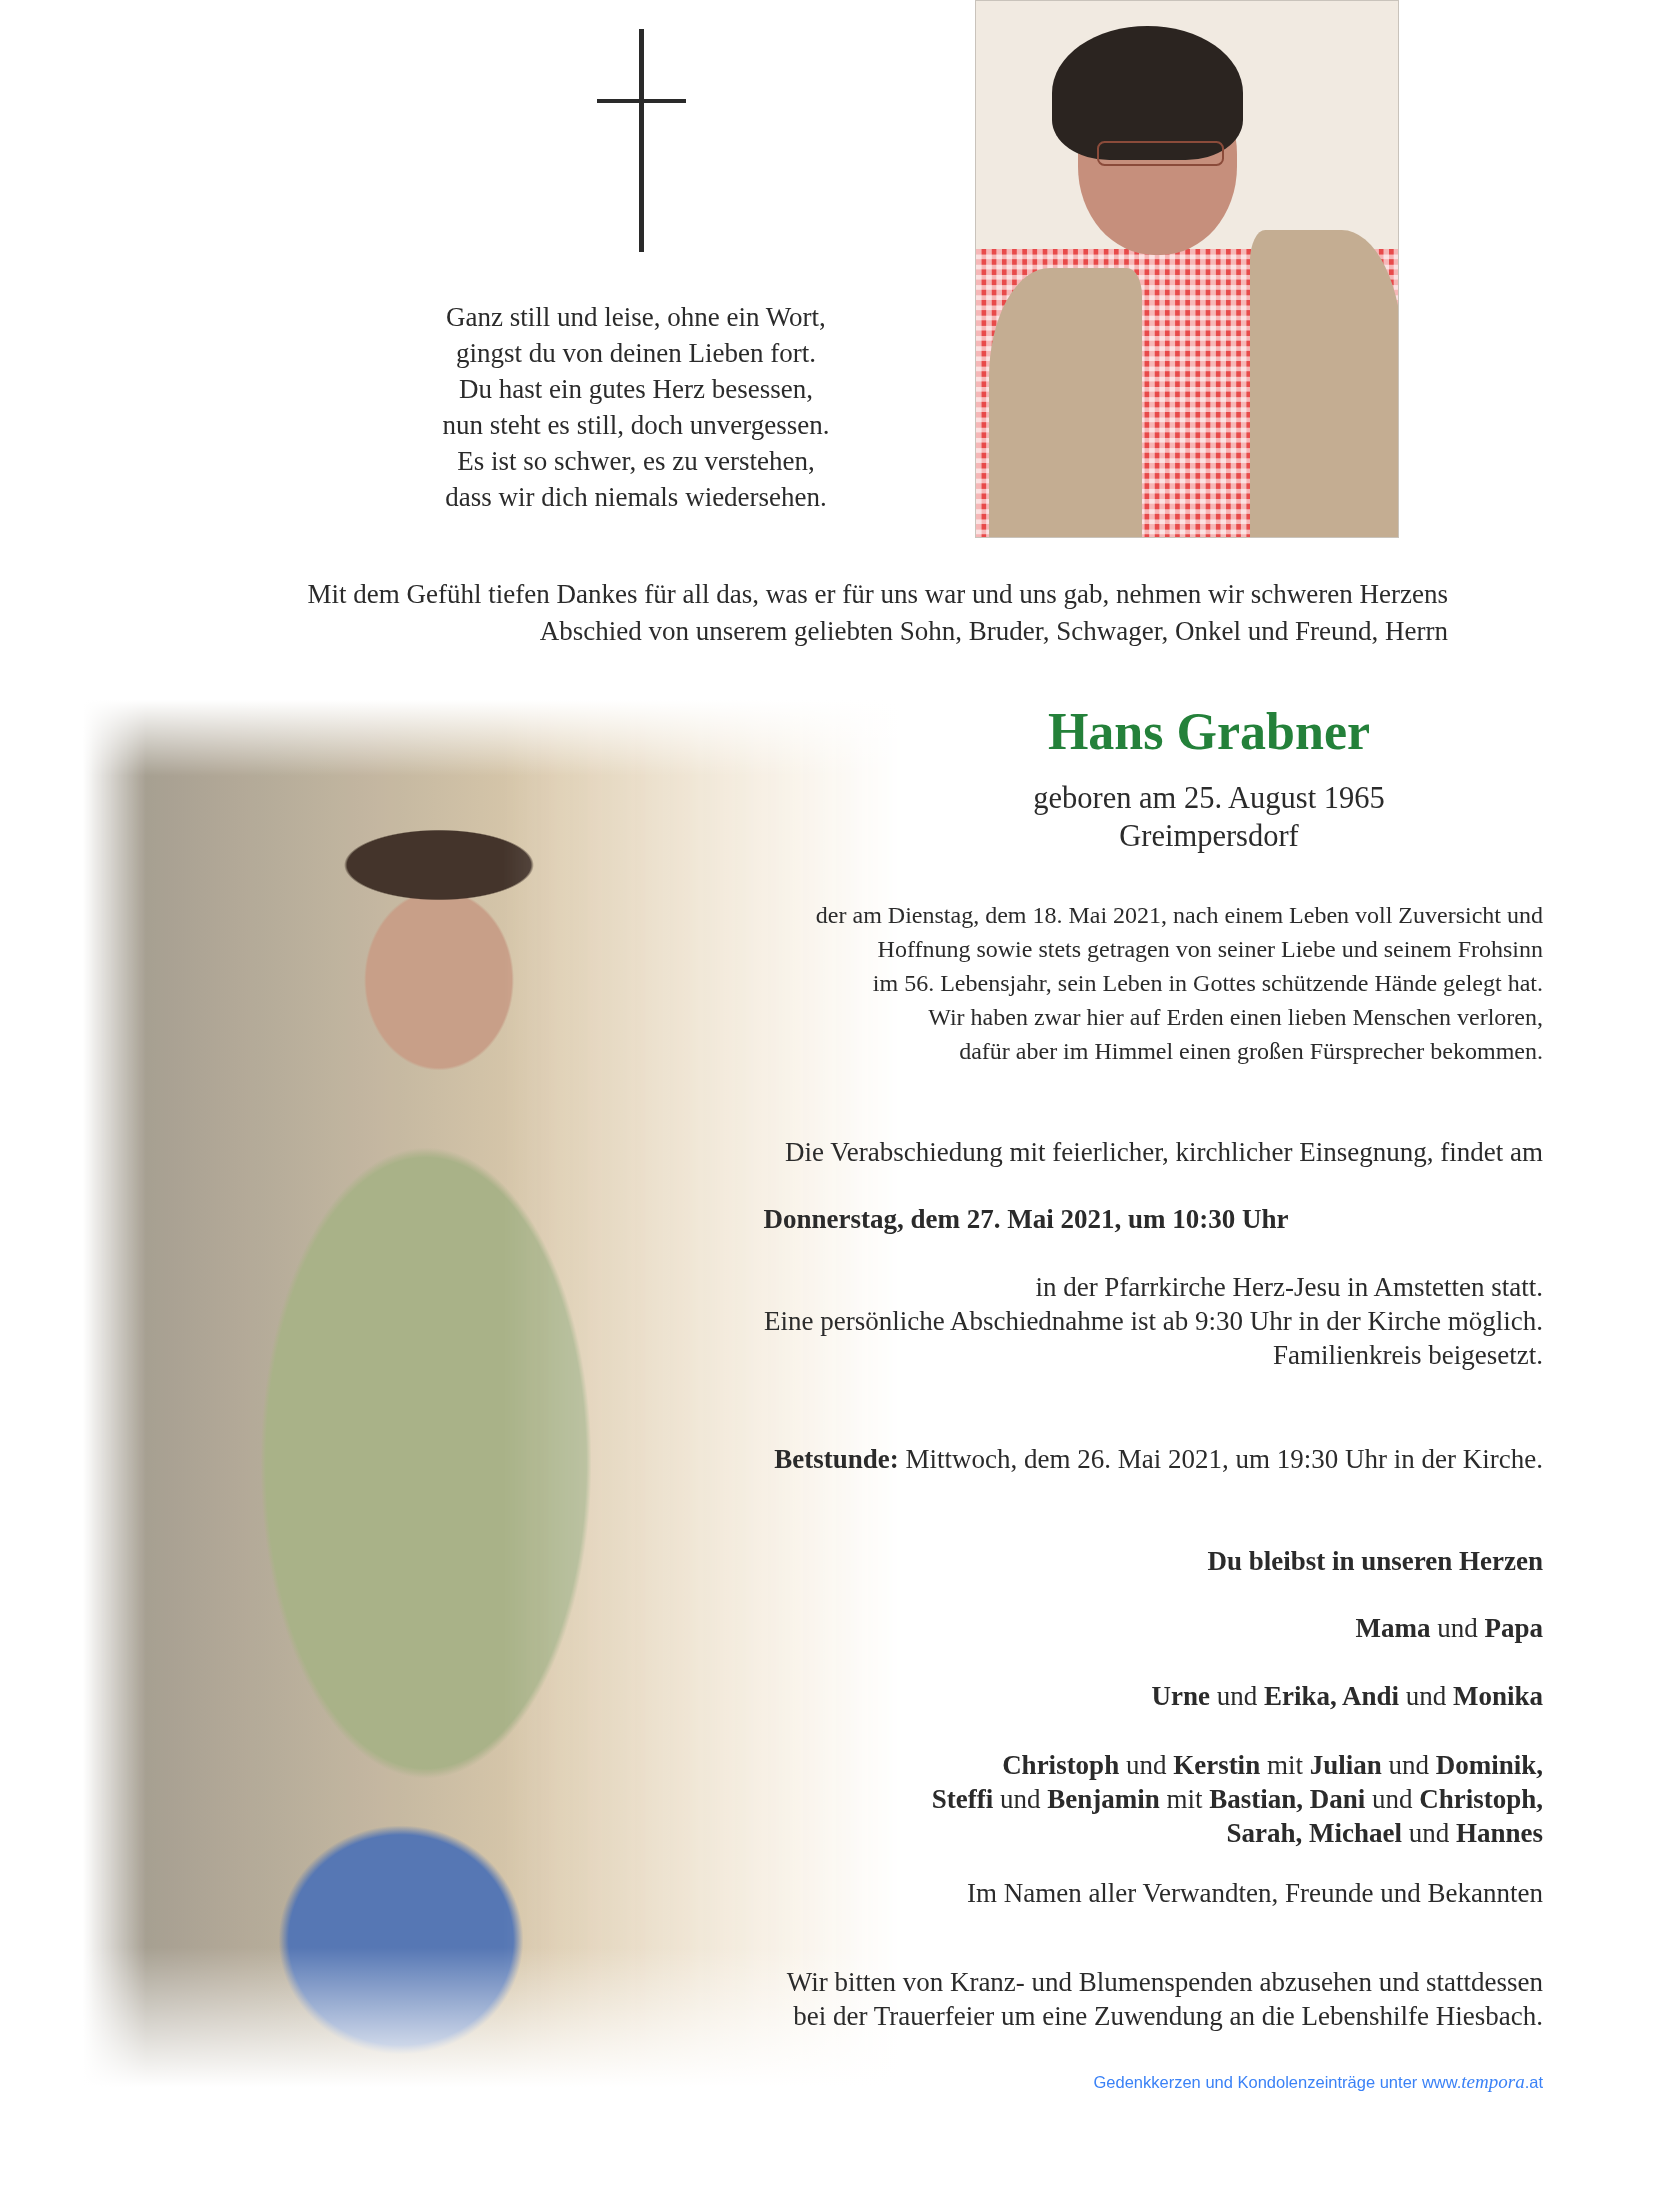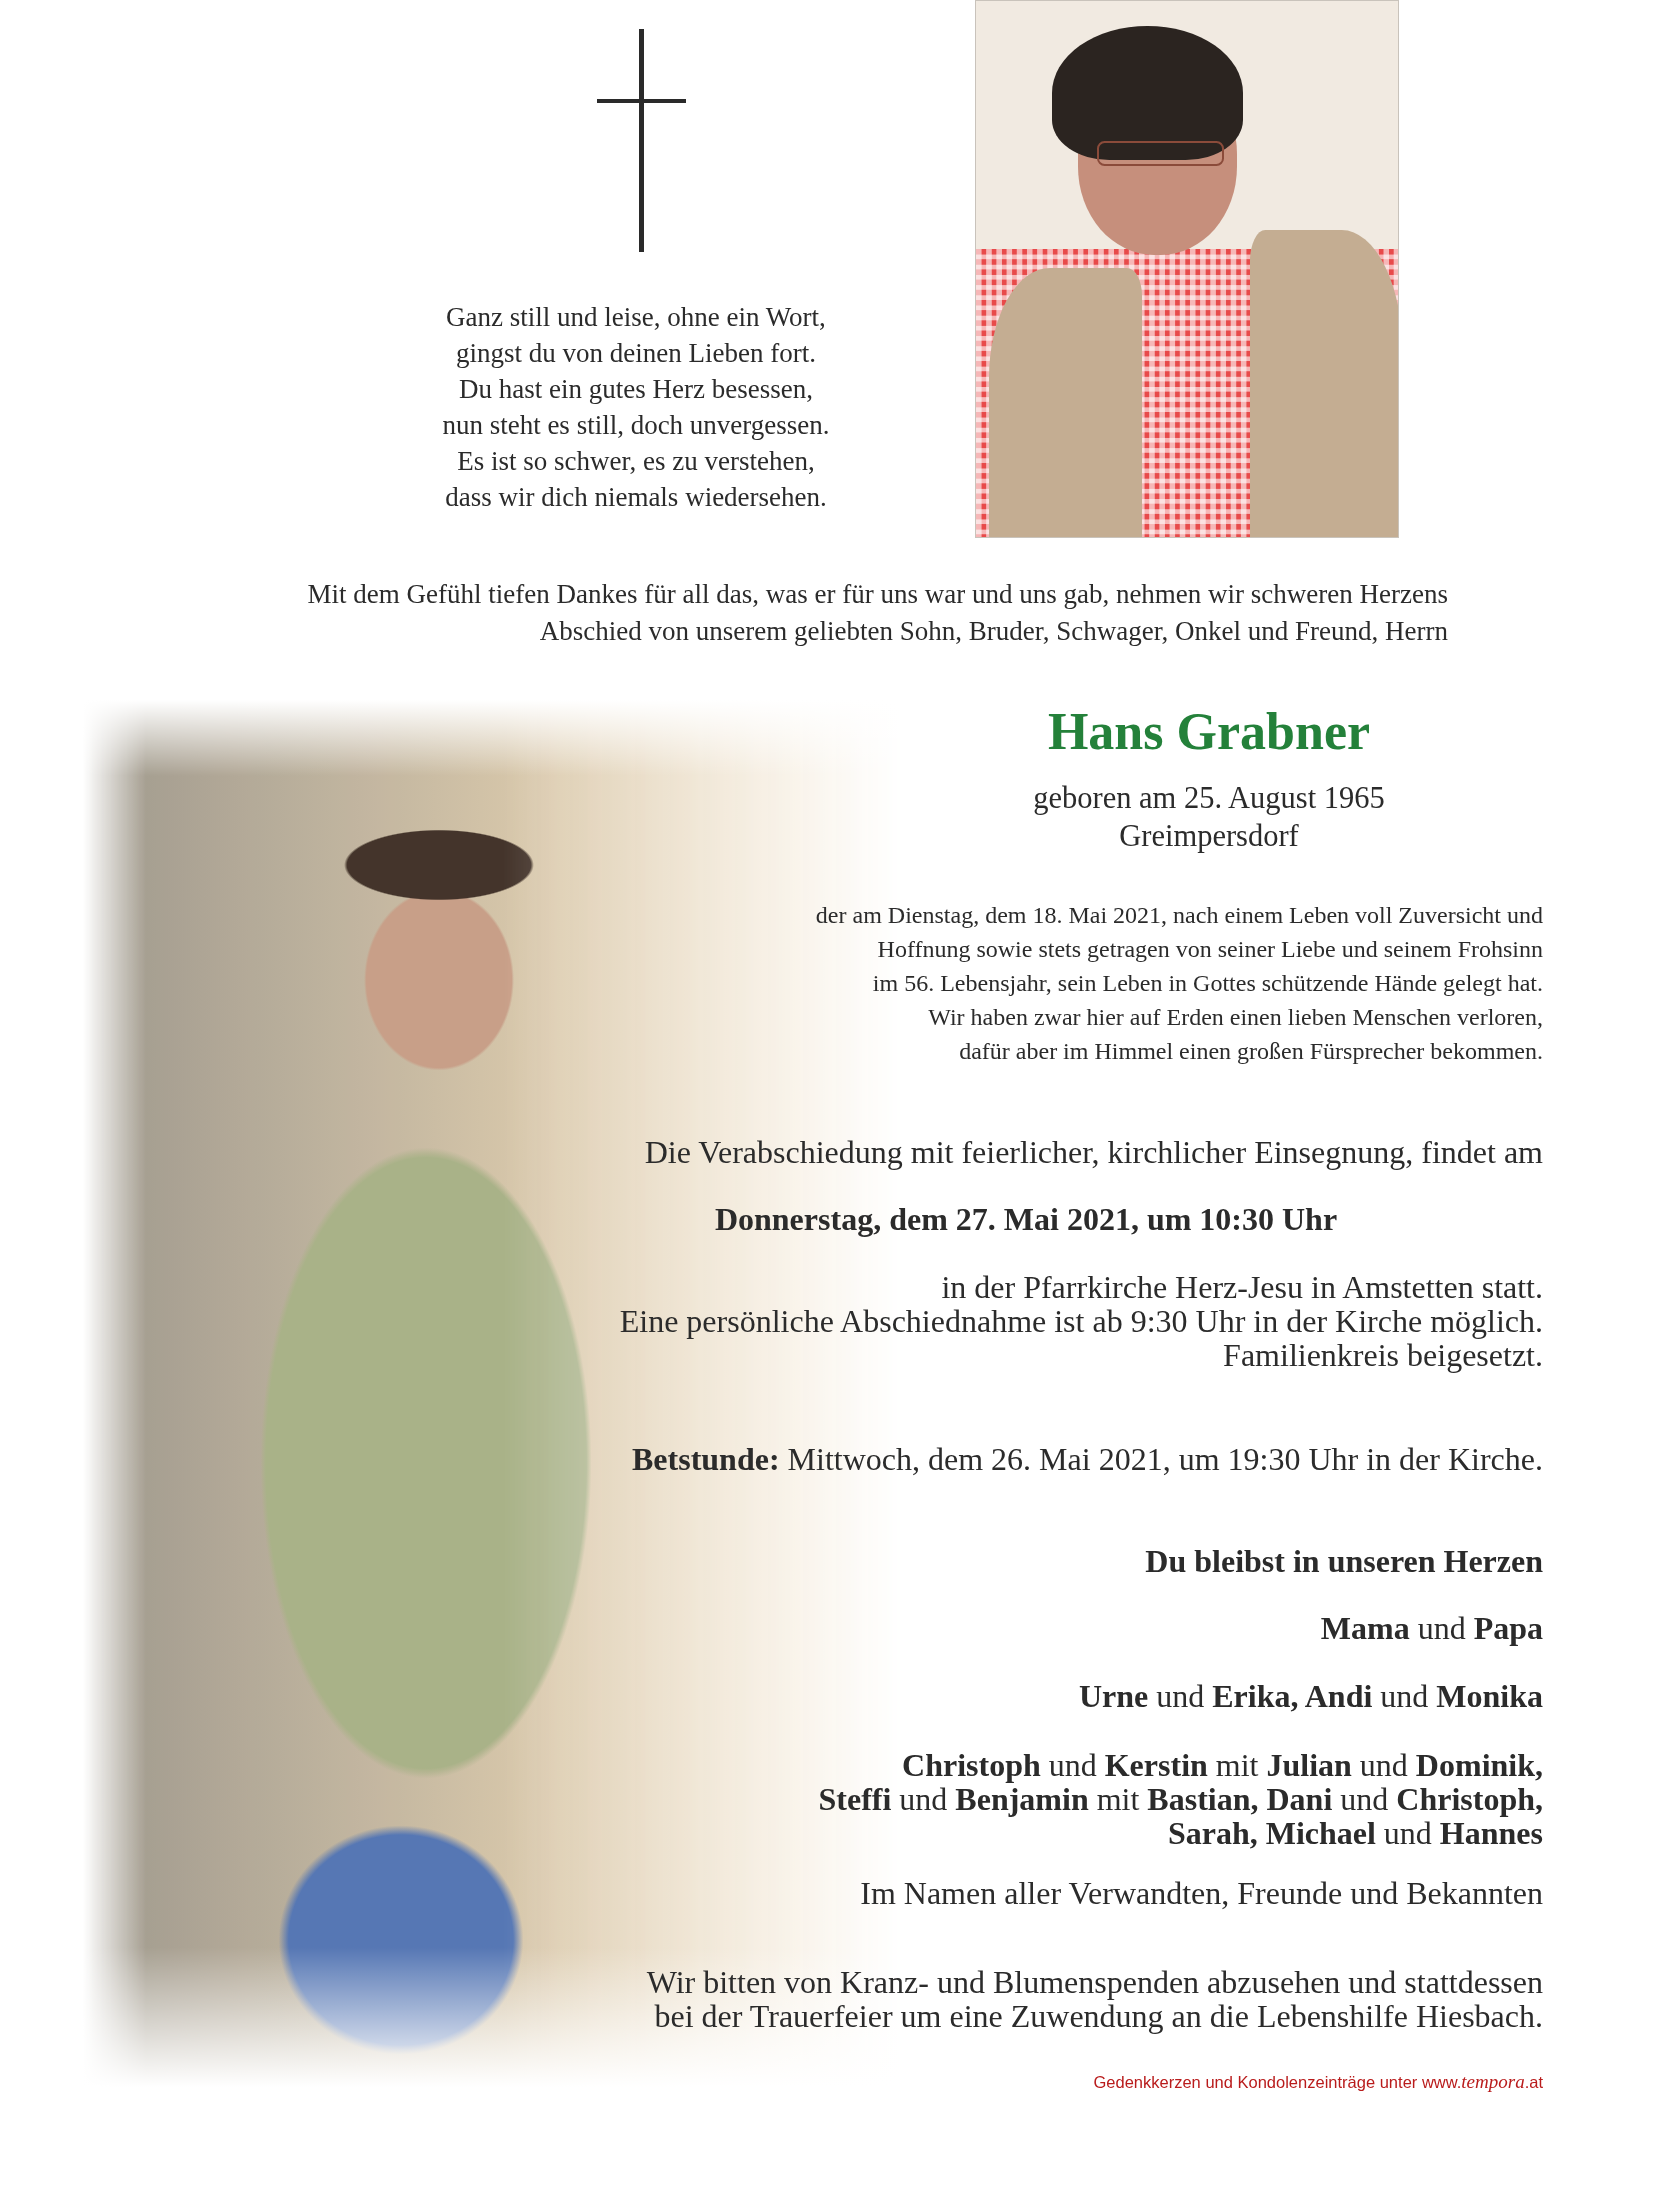--- a/index.html
+++ b/index.html
@@ -55,26 +55,26 @@
   .name { position: absolute; left: 891px; top: 690px; width: 636px; text-align: center;
           font-size: 52px; font-weight: bold; color: #24813a; line-height: 83px; white-space: nowrap; }
   .born { position: absolute; left: 891px; top: 779px; width: 636px; text-align: center;
           font-size: 30.5px; line-height: 38px; }
 
   .main-text { position: absolute; left: 509px; top: 898px; width: 1034px; text-align: right;
                font-size: 24px; line-height: 34px; }
   .main-text div { white-space: nowrap; }
 
   .block { position: absolute; left: 509px; width: 1034px; text-align: right;
-           font-size: 32px; line-height: 34px; }
+           font-size: 27px; line-height: 34px; }
   .block div { white-space: nowrap; }
   .b { font-weight: bold; }
 
   .footer { position: absolute; left: 954px; top: 2071px; width: 589px; text-align: right;
-            font-family: "Liberation Sans", "DejaVu Sans", sans-serif; font-size: 16.5px; color: #b91c1c; white-space: nowrap; }
+            font-family: "Liberation Sans", "DejaVu Sans", sans-serif; font-size: 16.5px; color: #3b82f6; white-space: nowrap; }
   .footer .brand { font-family: "Liberation Serif", serif; font-style: italic; font-size: 19px; }
 </style>
 </head>
 <body>
 
 <div class="cross">
   <div class="v"></div>
   <div class="h"></div>
 </div>
 

